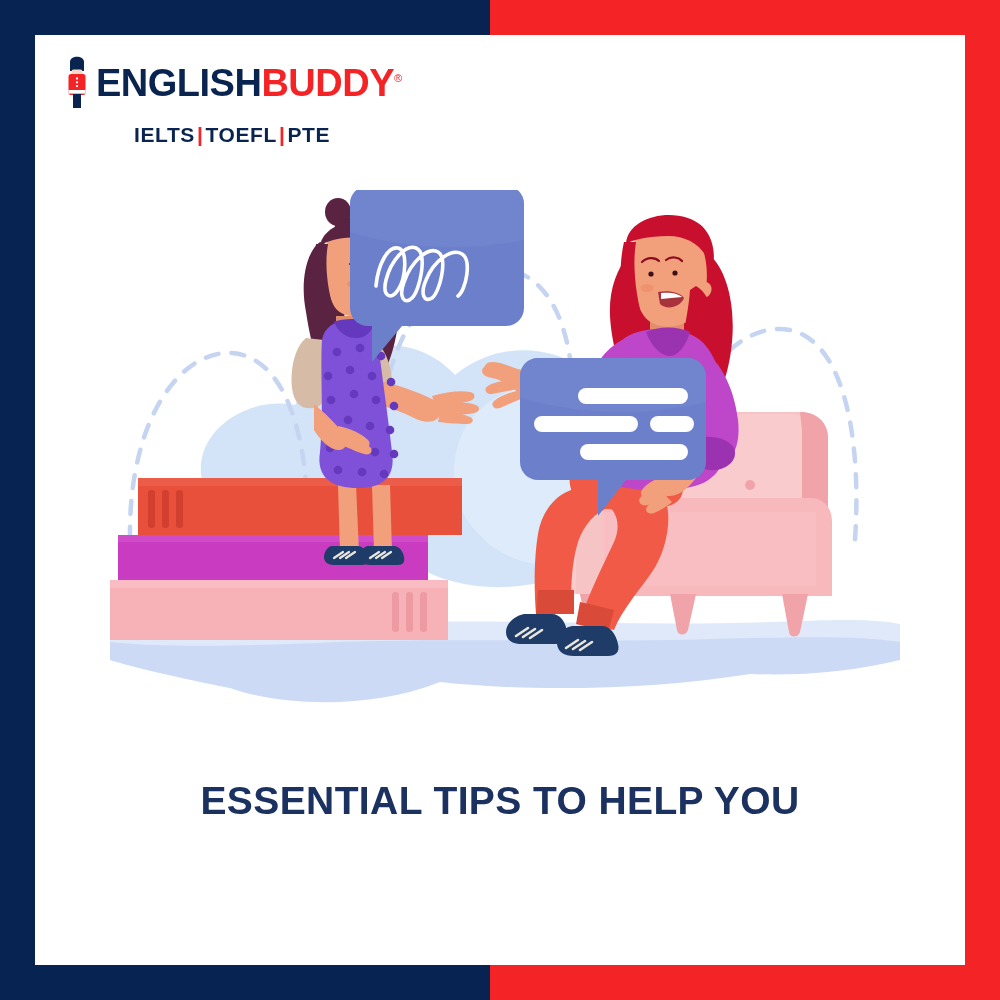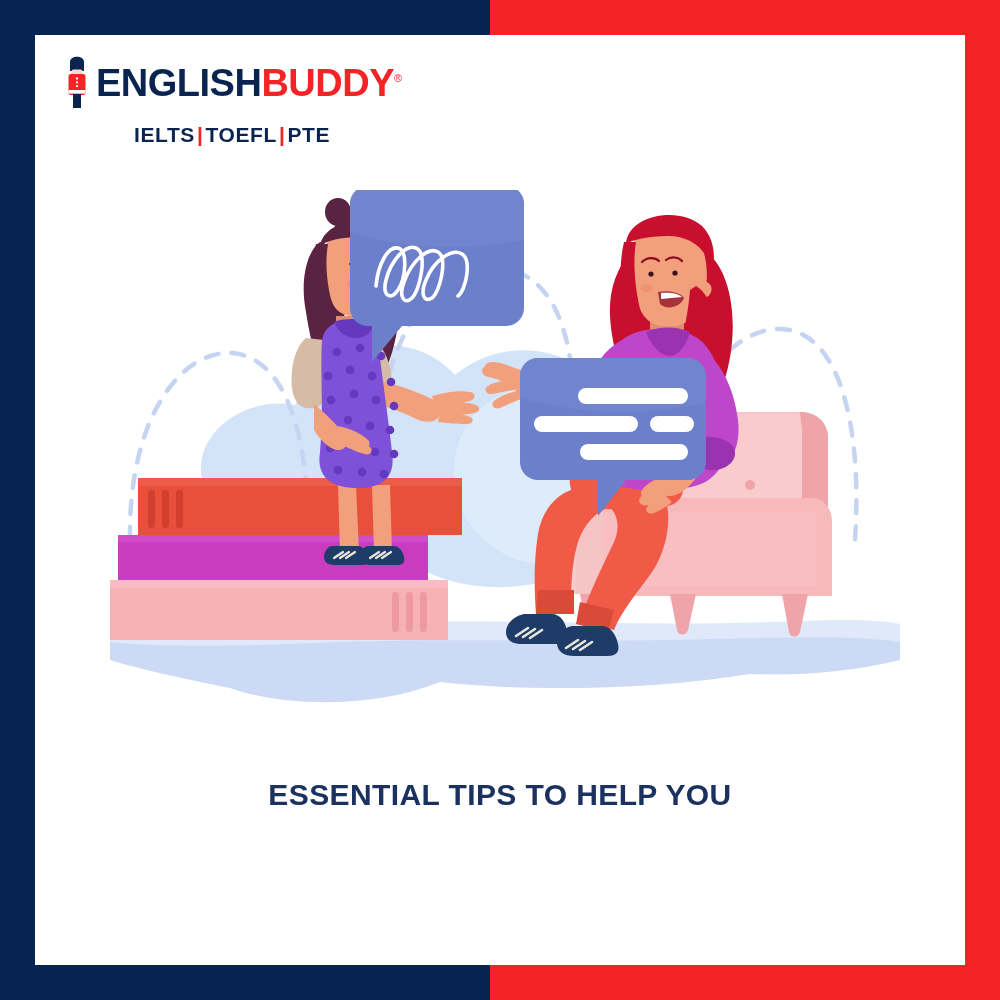--- a/index.html
+++ b/index.html
@@ -95,21 +95,21 @@
   #illustration svg { display: block; width: 100%; height: 100%; }
 
   
   #headline {
     position: absolute;
     left: 0;
     right: 0;
     top: 775px;
     text-align: center;
     color: #1B3160;
-    font-size: 30px;
+    font-size: 39px;
     font-weight: 700;
     letter-spacing: 0.4px;
     line-height: 1.32;
   }
   #headline .line { display: block; }
 </style>
 </head>
 <body>
 
 <div id="poster">

